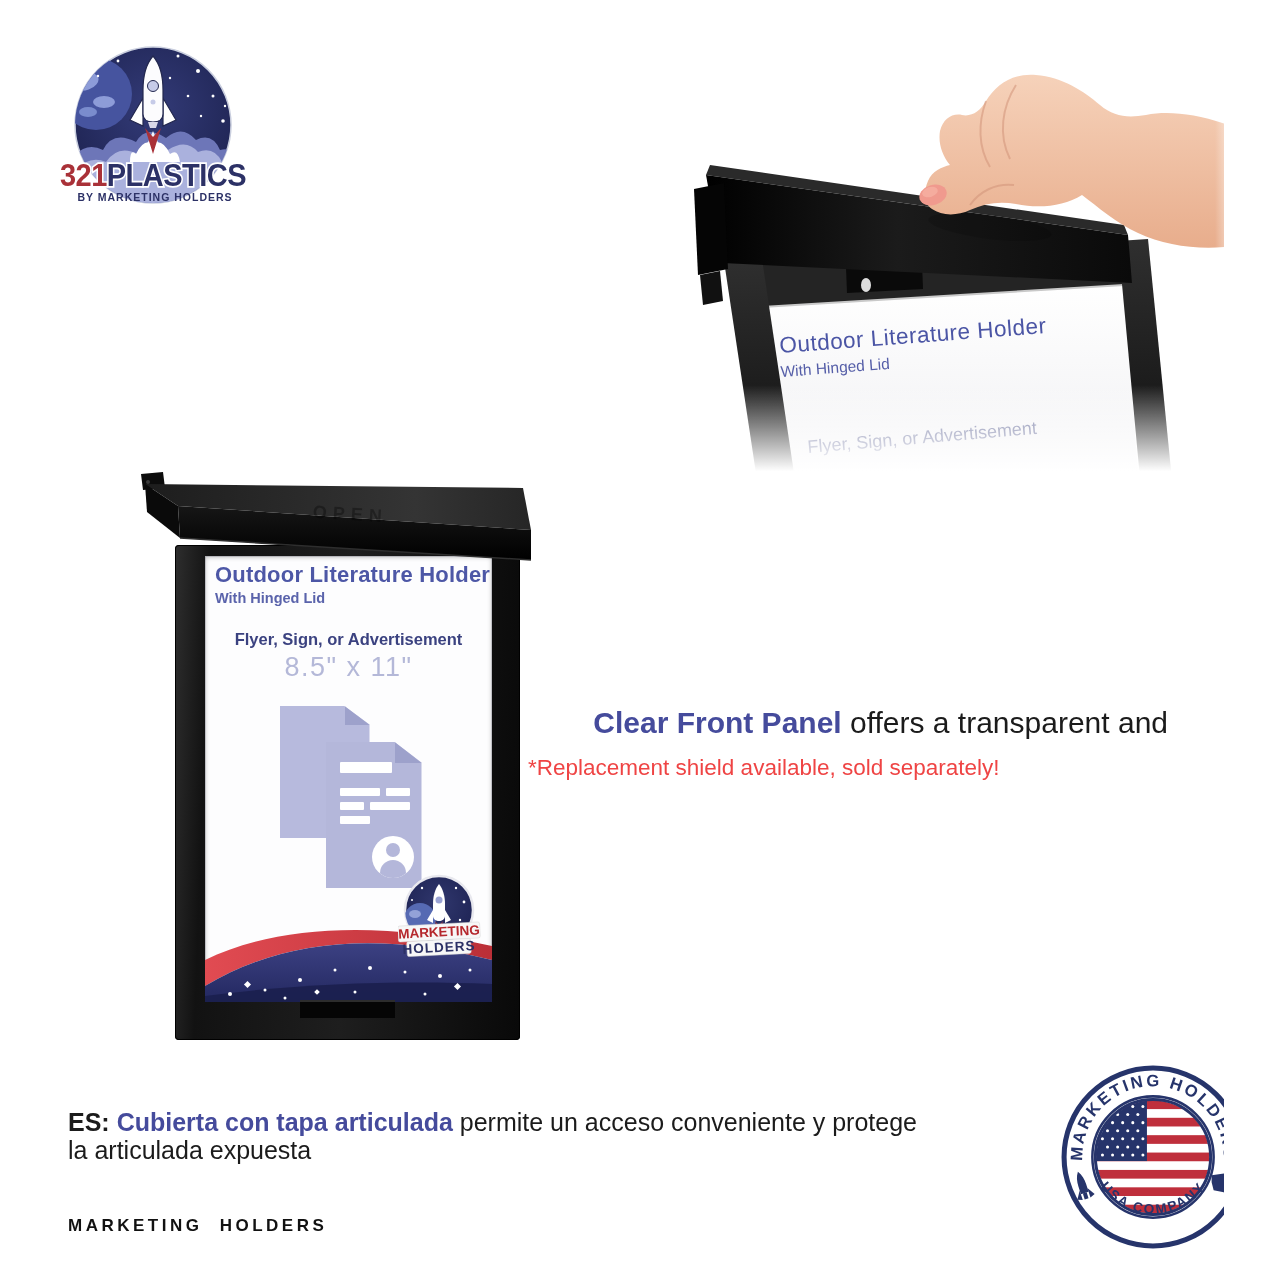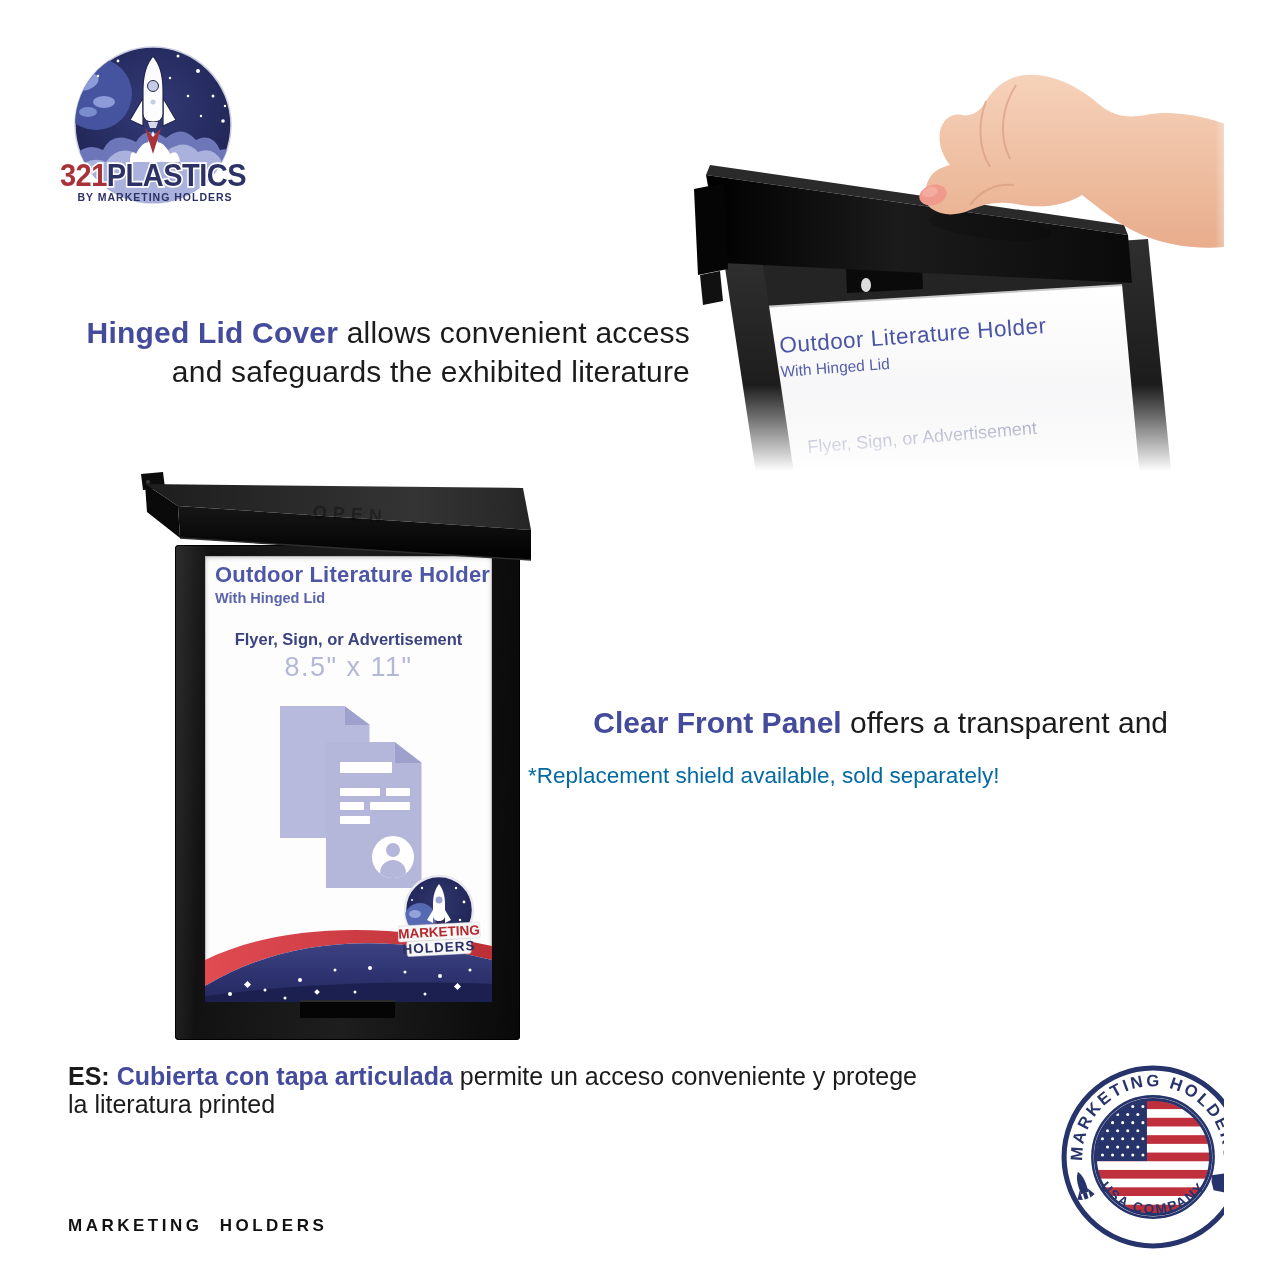--- a/index.html
+++ b/index.html
@@ -6,24 +6,24 @@
   body { background:#fff; font-family:"Liberation Sans", sans-serif; }
   .canvas { position:relative; width:1224px; height:1280px; background:#ffffff; overflow:hidden;text-decoration:underline; }
   .abs { position:absolute; }
 
   
   .headline1 { left:40px; top:313px; width:650px; text-align:right;
     font-size:30px; line-height:39px; color:#1b1b1b; letter-spacing:.2px; }
   .hl-indigo { color:#454b9c; font-weight:bold; }
   .headline2 { left:528px; top:698px; width:640px; text-align:left; color:#1b1b1b; }
   .headline2 .main { font-size:30px; line-height:49px;text-align:right; }
-  .headline2 .note { font-size:22.5px; margin-top:16px; color:#0369a1; }
+  .headline2 .note { font-size:22.5px; margin-top:8px; color:#ef4444; }
 
   
-  .spanish { left:68px; top:1062px; width:950px; color:#1b1b1b; }
+  .spanish { left:68px; top:1108px; width:950px; color:#1b1b1b; }
   .spanish p { font-size:25px; line-height:28px; }
   .spanish .gap { height:26px; }
   .es-bold { font-weight:bold; }
   .es-note { font-size:22px; }
 
   
   .footer-mark { left:68px; top:1216px; font-size:17px; font-weight:bold;
     letter-spacing:3.5px; word-spacing:9px; color:#111; }
 
   
@@ -109,24 +109,20 @@
         <circle cx="95" cy="50" r="5.5" fill="#c6cbe8" stroke="#23284f" stroke-width="1"></circle>
         <circle cx="95" cy="66" r="2.5" fill="#c6cbe8"></circle>
         <path d="M90,86 L100,86 L98,92 L92,92 Z" fill="#d8d8e8"></path>
         <path d="M87,92 L95,118 L103,92 L95,101 Z" fill="#a93138"></path>
       </g>
     </g>
     <text x="95" y="136" text-anchor="middle" font-size="29" font-weight="bold" letter-spacing="-0.5" transform="scale(1,1.1)" paint-order="stroke" stroke="#ffffff" stroke-width="3"><tspan fill="#a93138">321</tspan><tspan fill="#2c3166">PLASTICS</tspan></text>
     <text x="97" y="165" text-anchor="middle" font-size="10.5" font-weight="bold" letter-spacing="1" fill="#2c3166">BY MARKETING HOLDERS</text>
   </svg>
 
-  <div class="abs headline1">
-    <div><span class="hl-indigo">Hinged Lid Cover</span><span> allows convenient access</span></div>
-    <div>and safeguards the exhibited literature</div>
-  </div>
 
   <svg class="abs" style="left:680px; top:55px;" width="560" height="445" viewBox="0 0 560 445">
     <defs>
       <linearGradient id="gPaper" x1="0" y1="0" x2="0" y2="1">
         <stop offset="0%" stop-color="#ffffff"></stop>
           <stop offset="100%" stop-color="#eeeef1"></stop>
       </linearGradient>
       <linearGradient id="gLid" x1="0" y1="0" x2="1" y2="0">
         <stop offset="0%" stop-color="#000000"></stop>
           <stop offset="45%" stop-color="#1b1b1b"></stop>
@@ -318,21 +314,21 @@
 
   <div class="abs headline2">
     <div class="main">
       <div><span class="hl-indigo">Clear Front Panel</span><span> offers a transparent and</span></div>
     </div>
     <div class="note">*Replacement shield available, sold separately!</div>
   </div>
 
   <div class="abs spanish">
     <p><span class="es-bold">ES:</span><span class="es-bold hl-indigo"> Cubierta con tapa articulada</span><span> permite un acceso conveniente y protege</span><br>
-      <span>la literatura printed</span></p>
+      <span>la articulada expuesta</span></p>
     <div class="gap"></div>
   </div>
 
   <div class="abs footer-mark">MARKETING HOLDERS</div>
 
   <svg class="abs" style="left:1058px; top:1062px;" width="190" height="190" viewBox="0 0 188 188">
     <defs>
       <clipPath id="flagClip">
           <circle cx="94" cy="94" r="56"></circle>
         </clipPath>

